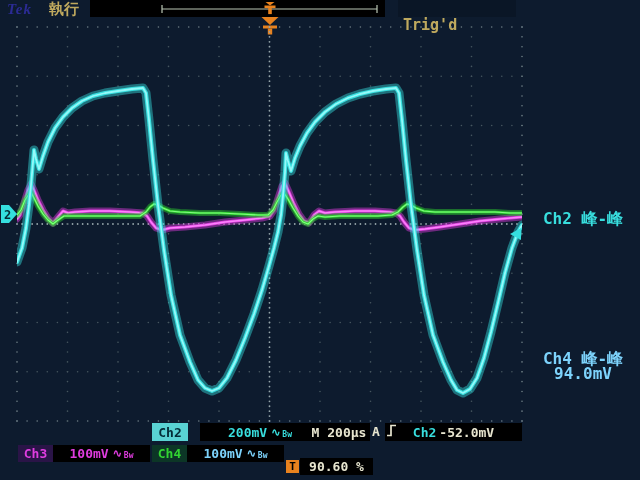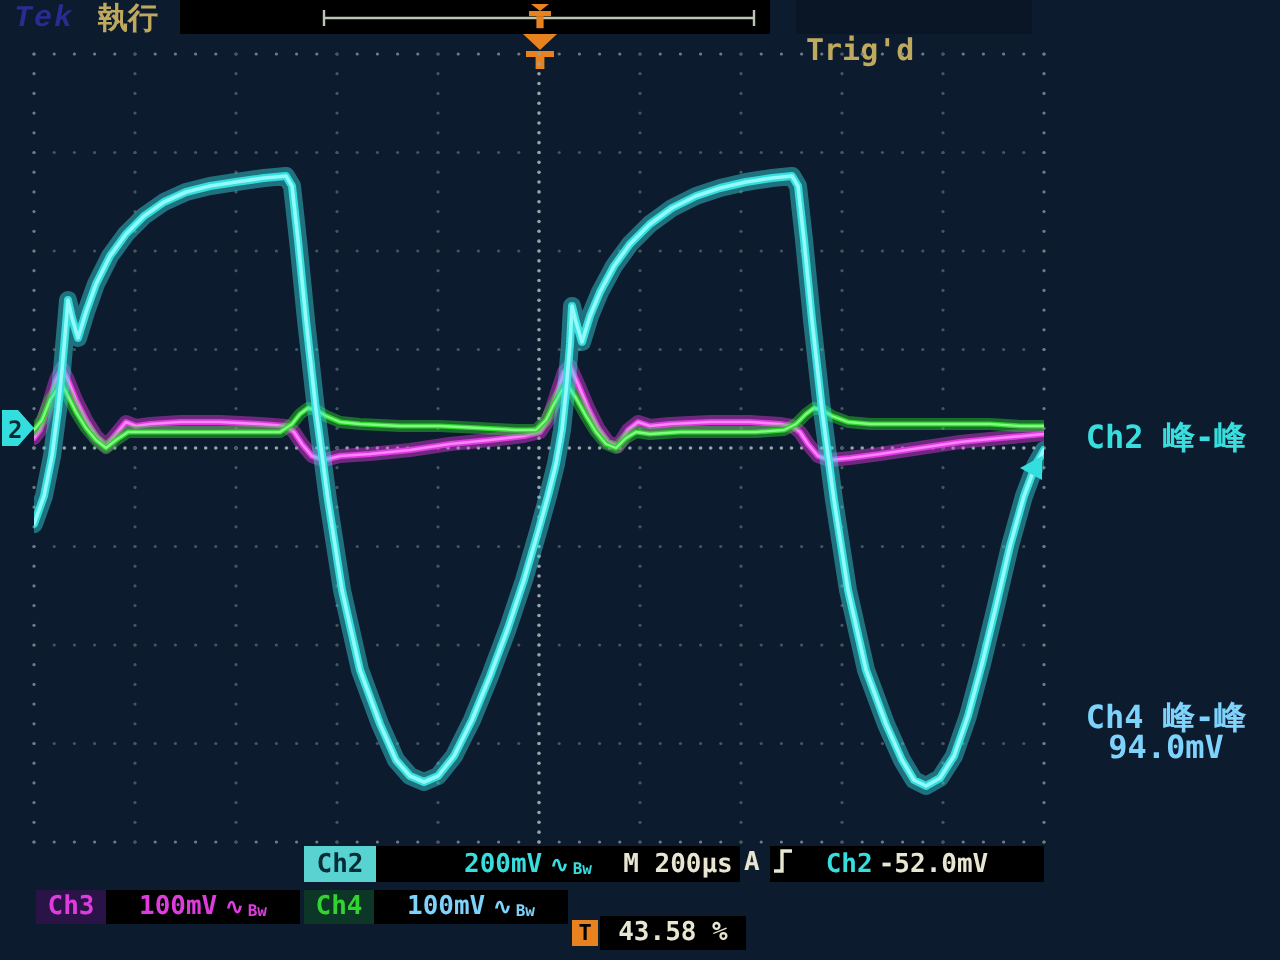--- a/index.html
+++ b/index.html
@@ -1,38 +1,38 @@
 <!DOCTYPE html>
 <html><head>
 <meta charset="utf-8">
 <style>
   html,body{margin:0;padding:0;background:#0d1b2e;}
   .screen{position:relative;width:640px;height:480px;background:#0d1b2e;overflow:hidden;
           font-family:"DejaVu Sans Mono","Liberation Mono",monospace;}
   .abs{position:absolute;}
   svg{position:absolute;left:0;top:0;pointer-events:none;}
   
-  .tek{left:7px;top:1px;font-family:Liberation Mono, monospace;font-weight:bold;font-style:italic;
+  .tek{left:7px;top:1px;font-family:Liberation Serif, serif;font-weight:bold;font-style:italic;
        font-size:15px;color:#2b2b93;letter-spacing:1px;}
   .run{left:49px;top:0px;font-size:15px;font-weight:bold;color:#bfa95e;}
   .record-strip{left:90px;top:0px;width:295px;height:17px;background:#000;}
   .trigd-box{left:398px;top:0px;width:118px;height:17px;background:#0a1626;}
   .trigd{left:403px;top:16px;font-size:15px;font-weight:bold;color:#bfa95e;}
   
   .meas{left:533px;width:100px;text-align:center;font-size:16px;font-weight:bold;line-height:15px;}
   .meas .val{display:block;}
   .c-cyan{color:#38dede;}
   .c-mag{color:#df3cdf;}
   .c-grn{color:#7dd3fc;}
   
   .box{background:#000;display:flex;align-items:center;justify-content:center;
        font-size:13px;font-weight:bold;white-space:nowrap;}
   .badge{display:flex;align-items:center;justify-content:center;font-size:13px;font-weight:bold;}
   .badge-ch2{left:152px;top:423px;width:36px;height:18px;background:#59d2d2;color:#032c36;}
-  .box-ch2scale{left:188px;top:423px;width:120px;height:18px;padding-left:16px;}
+  .box-ch2scale{left:200px;top:423px;width:120px;height:18px;}
   .box-time{left:308px;top:423px;width:62px;height:18px;color:#e8e6d0;}
   .lbl-a{left:372px;top:424px;font-size:13px;font-weight:bold;color:#e8e6d0;}
   .box-trig{left:385px;top:423px;width:137px;height:18px;color:#e8e6d0;gap:3px;}
   .badge-ch3{left:18px;top:445px;width:35px;height:17px;background:#2a1447;color:#df3cdf;justify-content:center;}
   .box-ch3scale{left:53px;top:445px;width:97px;height:17px;}
   .badge-ch4{left:152px;top:445px;width:35px;height:17px;background:#0c3626;color:#32d432;}
   .box-ch4scale{left:187px;top:445px;width:97px;height:17px;}
   .t-icon{left:286px;top:460px;width:13px;height:13px;background:#e8821e;color:#000;
           display:flex;align-items:center;justify-content:center;font-size:11px;font-weight:bold;}
   .box-tpos{left:300px;top:458px;width:73px;height:17px;color:#e8e6d0;}
@@ -1140,16 +1140,16 @@
   <div class="abs box box-ch4scale c-grn">
     <span>100mV</span>
     <span class="wave-ic">∿</span>
     <span class="bw-ic">Bw</span>
   </div>
 
   <div class="abs t-icon">
       <span>T</span>
     </div>
   <div class="abs box box-tpos">
-    <span>43.58 %</span>
+    <span>90.60 %</span>
   </div>
 
 </div>
 
 </body></html>

